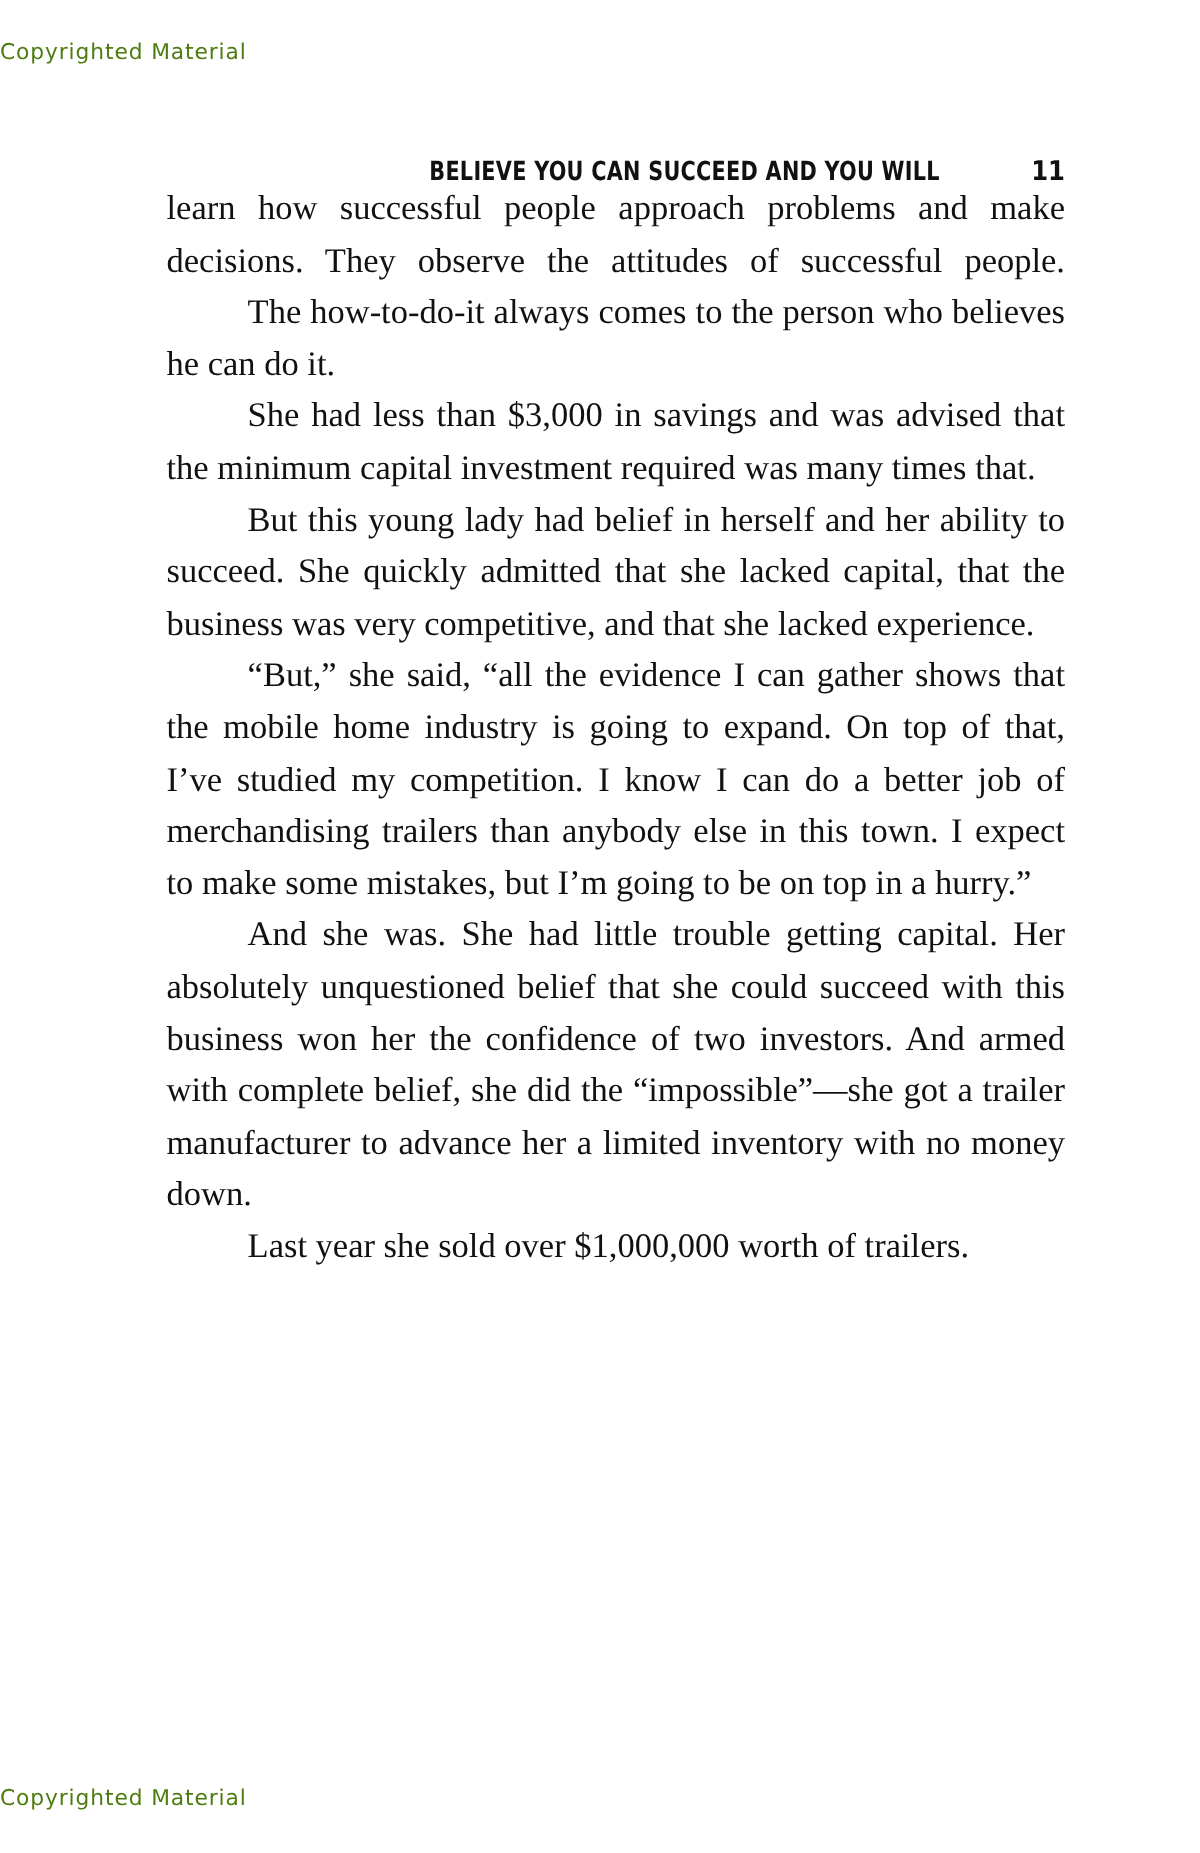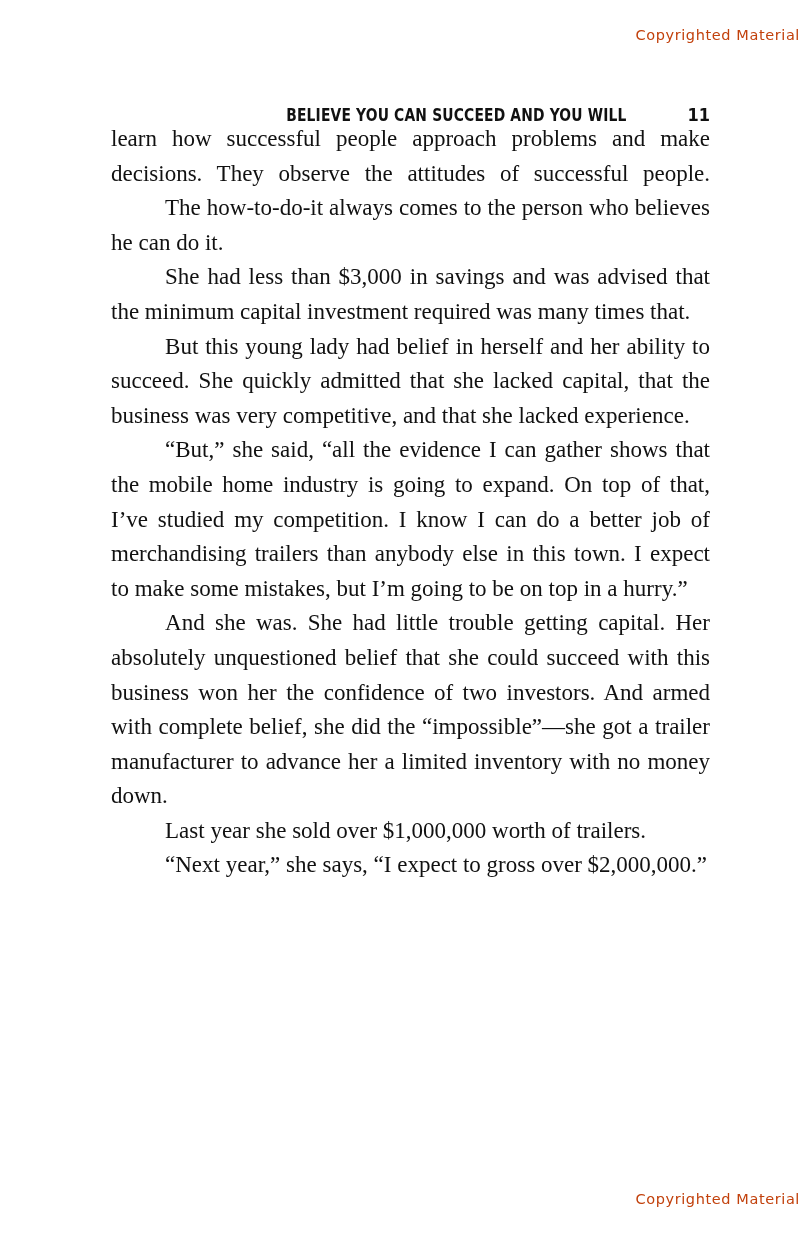--- a/index.html
+++ b/index.html
@@ -18,25 +18,25 @@
     position: relative;
     width: 800px;
     height: 1235px;
     background: #ffffff;
     overflow: hidden;
   }
   .watermark {
     position: absolute;
     left: 0;
     width: 800px;
-    text-align: right;
+    text-align: left;
     font-family: "DejaVu Sans", "Liberation Sans", sans-serif;
     font-size: 14.5px;
     letter-spacing: 0.6px;
-    color: #c2410c;
+    color: #4d7c0f;
     font-weight: 400;
   }
   .watermark-top { top: 27px; }
   .watermark-bottom { top: 1191px; }
 
   .runninghead {
     position: absolute;
     left: 111px;
     top: 68px;
     width: 599px;
@@ -108,18 +108,17 @@
   </div>
 
   <div class="body-text">
     <p class="full-justify">learn how successful people approach problems and make decisions. They observe the attitudes of successful people.</p>
     <p class="indent">The how-to-do-it always comes to the person who believes he can do it.</p>
     <p class="indent">She had less than $3,000 in savings and was advised that the minimum capital investment required was many times that.</p>
     <p class="indent">But this young lady had belief in herself and her ability to succeed. She quickly admitted that she lacked capital, that the business was very competitive, and that she lacked experience.</p>
     <p class="indent">“But,” she said, “all the evidence I can gather shows that the mobile home industry is going to expand. On top of that, I’ve studied my competition. I know I can do a better job of merchandising trailers than anybody else in this town. I expect to make some mistakes, but I’m going to be on top in a hurry.”</p>
     <p class="indent">And she was. She had little trouble getting capital. Her absolutely unquestioned belief that she could succeed with this business won her the confidence of two investors. And armed with complete belief, she did the “impossible”—she got a trailer manufacturer to advance her a limited inventory with no money down.</p>
     <p class="indent">Last year she sold over $1,000,000 worth of trailers.</p>
-    <p class="indent">“Next year,” she says, “I expect to gross over $2,000,000.”</p>
   </div>
 
   <div class="watermark watermark-bottom">Copyrighted Material</div>
 
 </div>
 
 </body></html>

